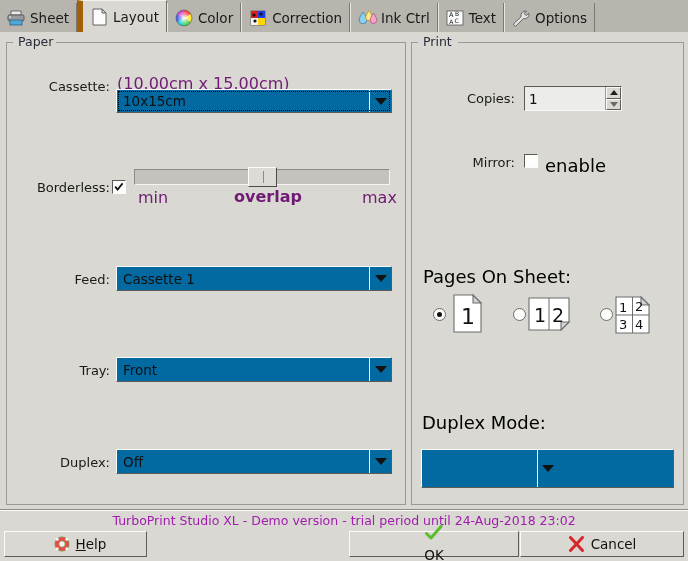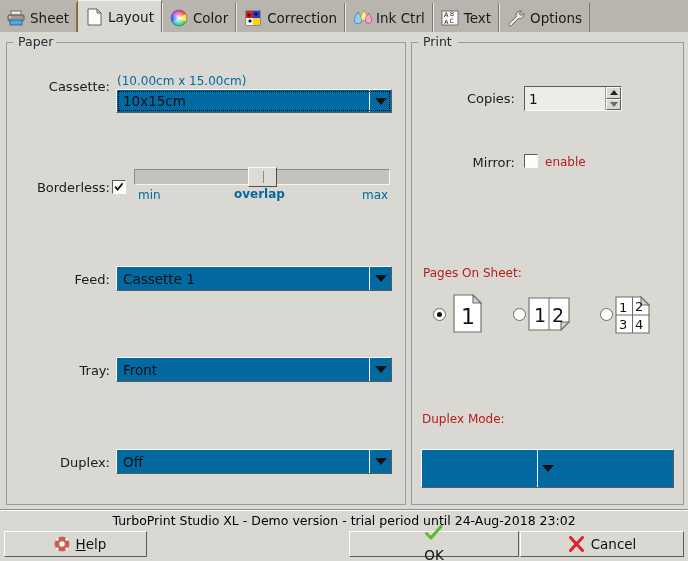--- a/index.html
+++ b/index.html
@@ -32,21 +32,21 @@
     border-right: 1px solid #7a7872;
     font-size: 13.5px;
     color: #1a1a1a;
     cursor: default;
     position: relative;
   }
   .tab:first-child { border-left: none; }
   .tab.active {
     background: #d9d8d2;
     height: 32px;
-    border-left: 1px solid #a16207;
+    border-left: 6px solid #a16207;
     border-top: 1px solid #f2f1ee;
     border-right: 1px solid #6e6c67;
     z-index: 3;
   }
   .tab .tlabel { white-space: nowrap; }
   .ticon { width: 20px; height: 18px; flex: 0 0 20px; position: relative; display:block;}
 
   
   .groupbox {
     position: absolute;
@@ -66,29 +66,29 @@
   
   .flabel {
     position: absolute;
     font-size: 13px;
     color: #1a1a1a;
     text-align: right;
     white-space: nowrap;
   }
   .plain {
     position: absolute;
-    font-size: 12px;
-    color: #b91c1c;
+    font-size: 18px;
+    color: #000000;
     white-space: nowrap;
     text-align: right;
   }
   .hint {
     position: absolute;
-    font-size: 12px;
-    color: #0369a1;
+    font-size: 16px;
+    color: #701a75;
     white-space: nowrap;
   }
 
   
   .combo {
     position: absolute;
     background: #0369a1;
     border-top: 1px solid #fafaf8;
     border-left: 1px solid #fafaf8;
     border-right: 1px solid #5d5b57;
@@ -227,21 +227,21 @@
 
   
   #sepline {
     position: absolute; left: 0; top: 509px; width: 688px; height: 2px;
     border-top: 1px solid #8e8c86;
     border-bottom: 1px solid #fbfbf9;
     box-sizing: border-box;
   }
   #statustext {
     position: absolute; left: 0; top: 513px; width: 688px;
-    text-align: center; font-size: 12.5px; color: #000000;
+    text-align: center; font-size: 12.5px; color: #a21caf;
   }
   .btn {
     position: absolute;
     background: #d9d8d2;
     border-top: 1px solid #fcfcfa;
     border-left: 1px solid #fcfcfa;
     border-right: 1px solid #5d5b57;
     border-bottom: 1px solid #5d5b57;
     box-sizing: border-box;
     display: flex; align-items: center; justify-content: center;

